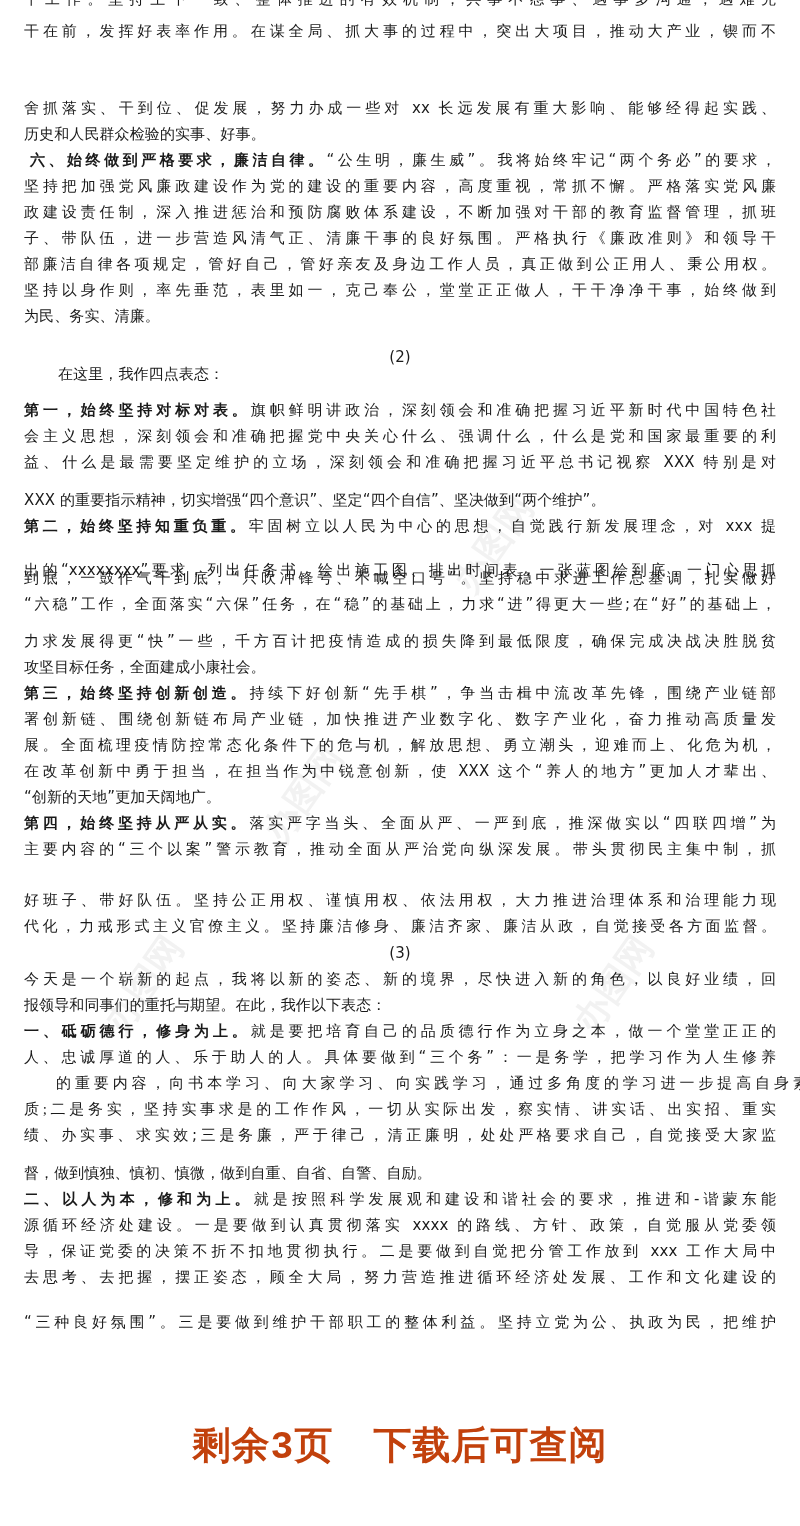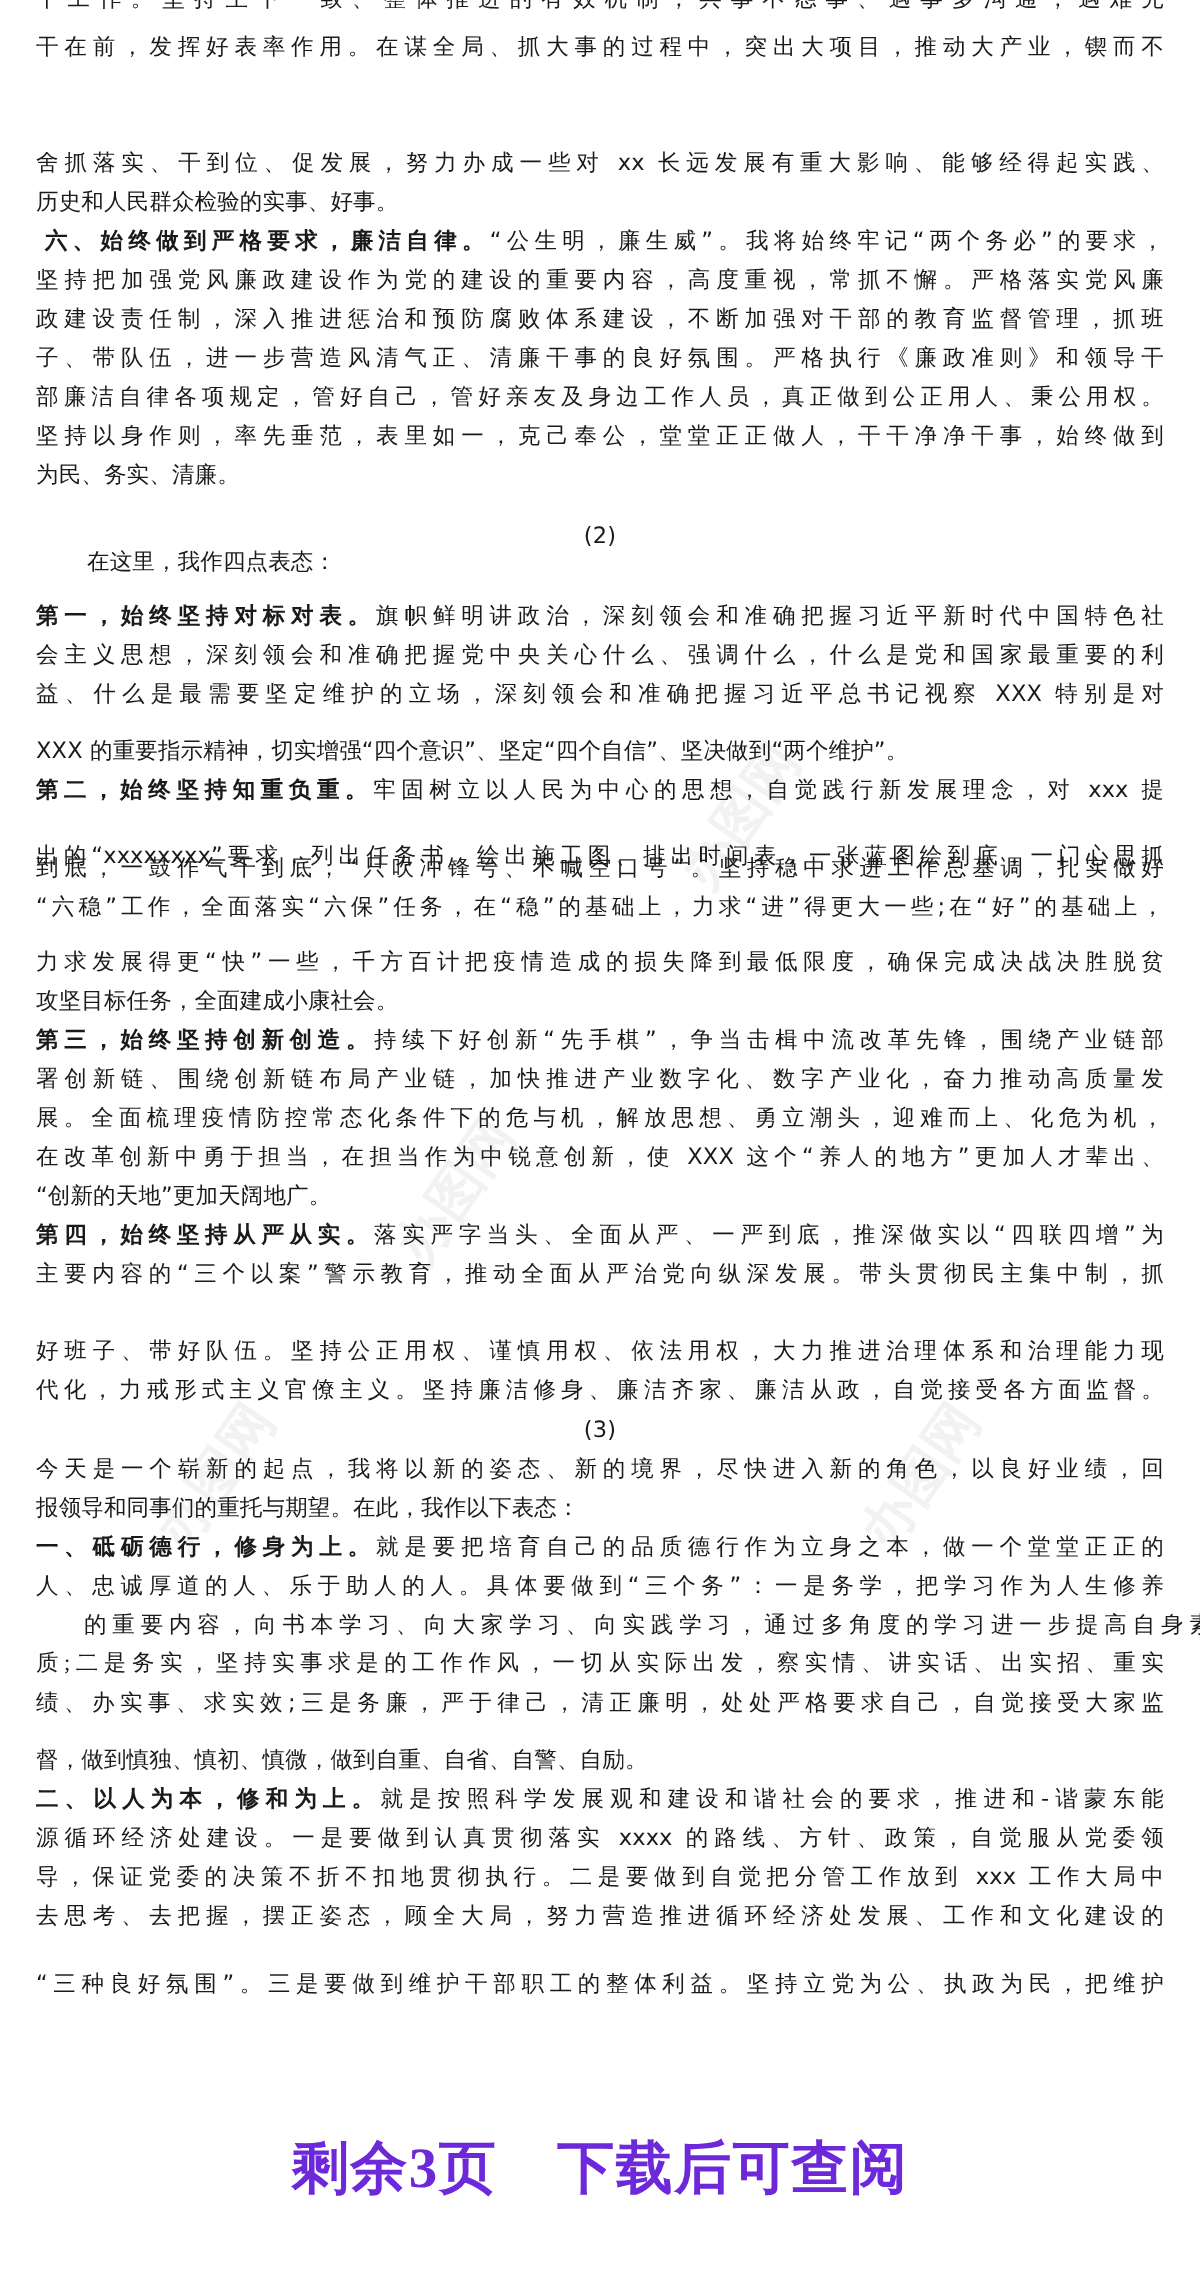--- a/index.html
+++ b/index.html
@@ -19,22 +19,22 @@
   .b { font-weight: bold; }
   .indent-small { padding-left: 6px; box-sizing: border-box; }
   .clip-top { overflow: hidden; }
   .watermark {
     position: absolute; color: #e8e8e8; font-size: 36px; font-weight: bold;
     transform: rotate(-55deg); opacity: 0.55; pointer-events: none;
     font-family: "DejaVu Sans", sans-serif;
   }
   .footer-banner {
     position: absolute; left: 0; width: 800px; top: 1420px;
-    text-align: center; font-size: 38px; font-weight: bold; color: #6d28d9;
-    font-family: Liberation Serif, serif; letter-spacing: 1px;
+    text-align: center; font-size: 38px; font-weight: bold; color: #c2410c;
+    font-family: Liberation Mono, monospace; letter-spacing: 1px;
   }
   .footer-banner span.gap { display: inline-block; width: 40px; }
 </style>
 </head>
 <body>
 
 <div class="watermark" style="left:440px; top:520px;">办图网</div>
 <div class="watermark" style="left:250px; top:770px;">办图网</div>
 <div class="watermark" style="left:90px; top:960px;">办图网</div>
 <div class="watermark" style="left:560px; top:960px;">办图网</div>

